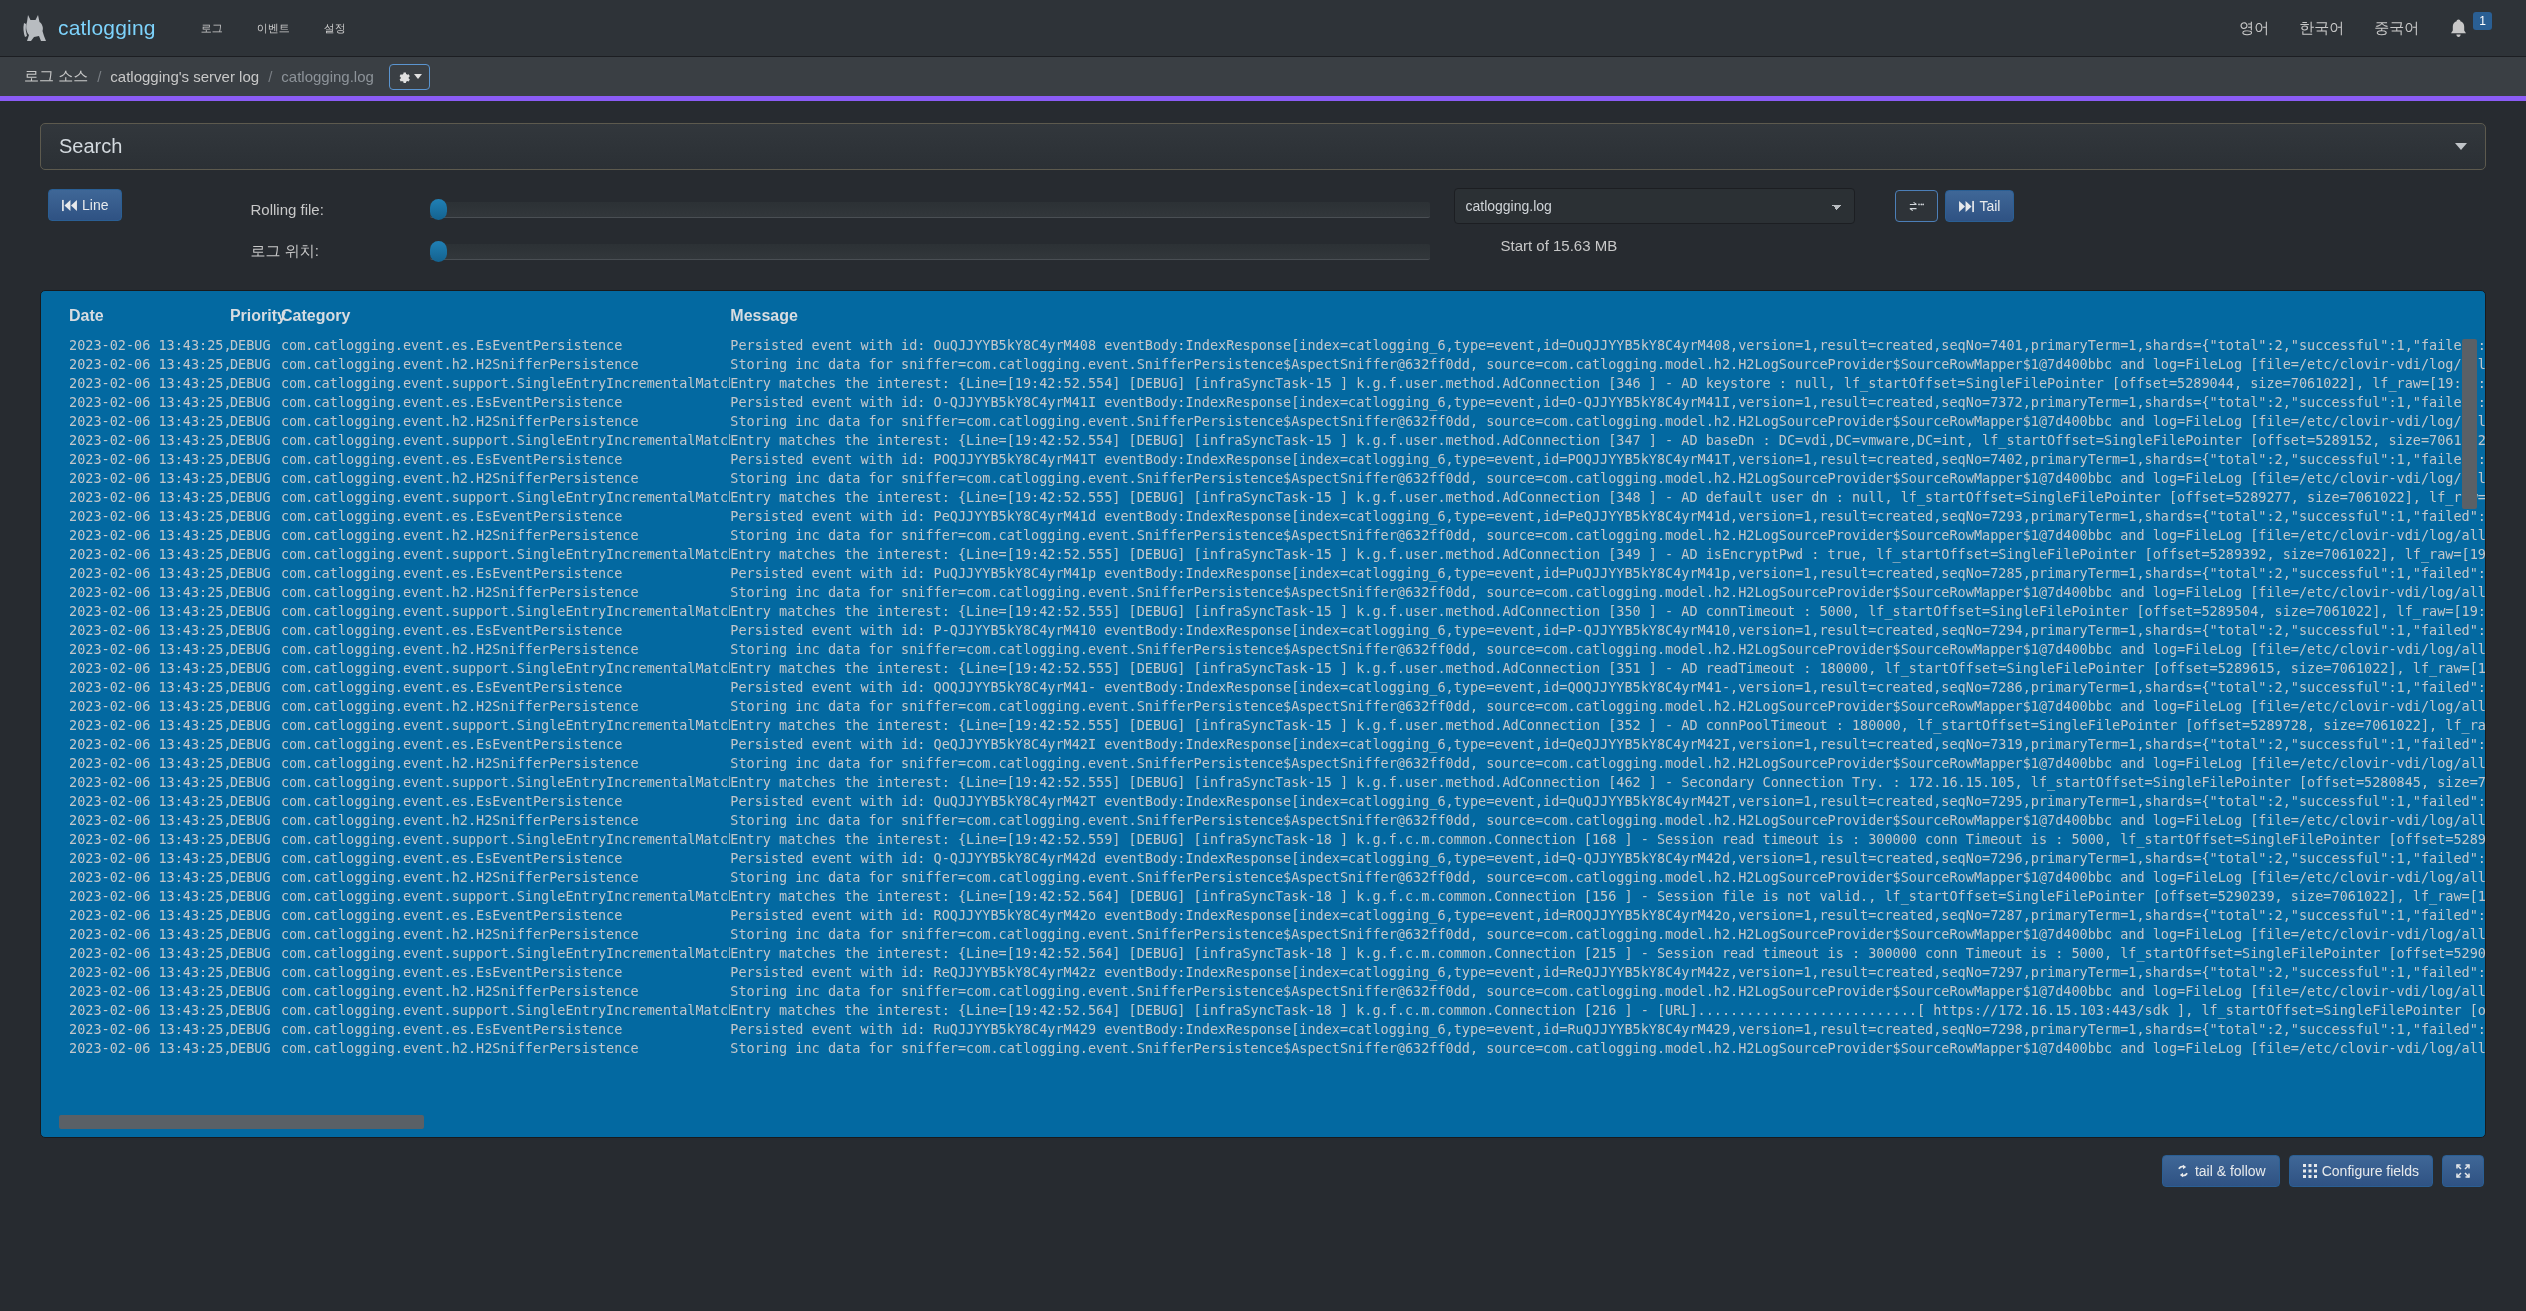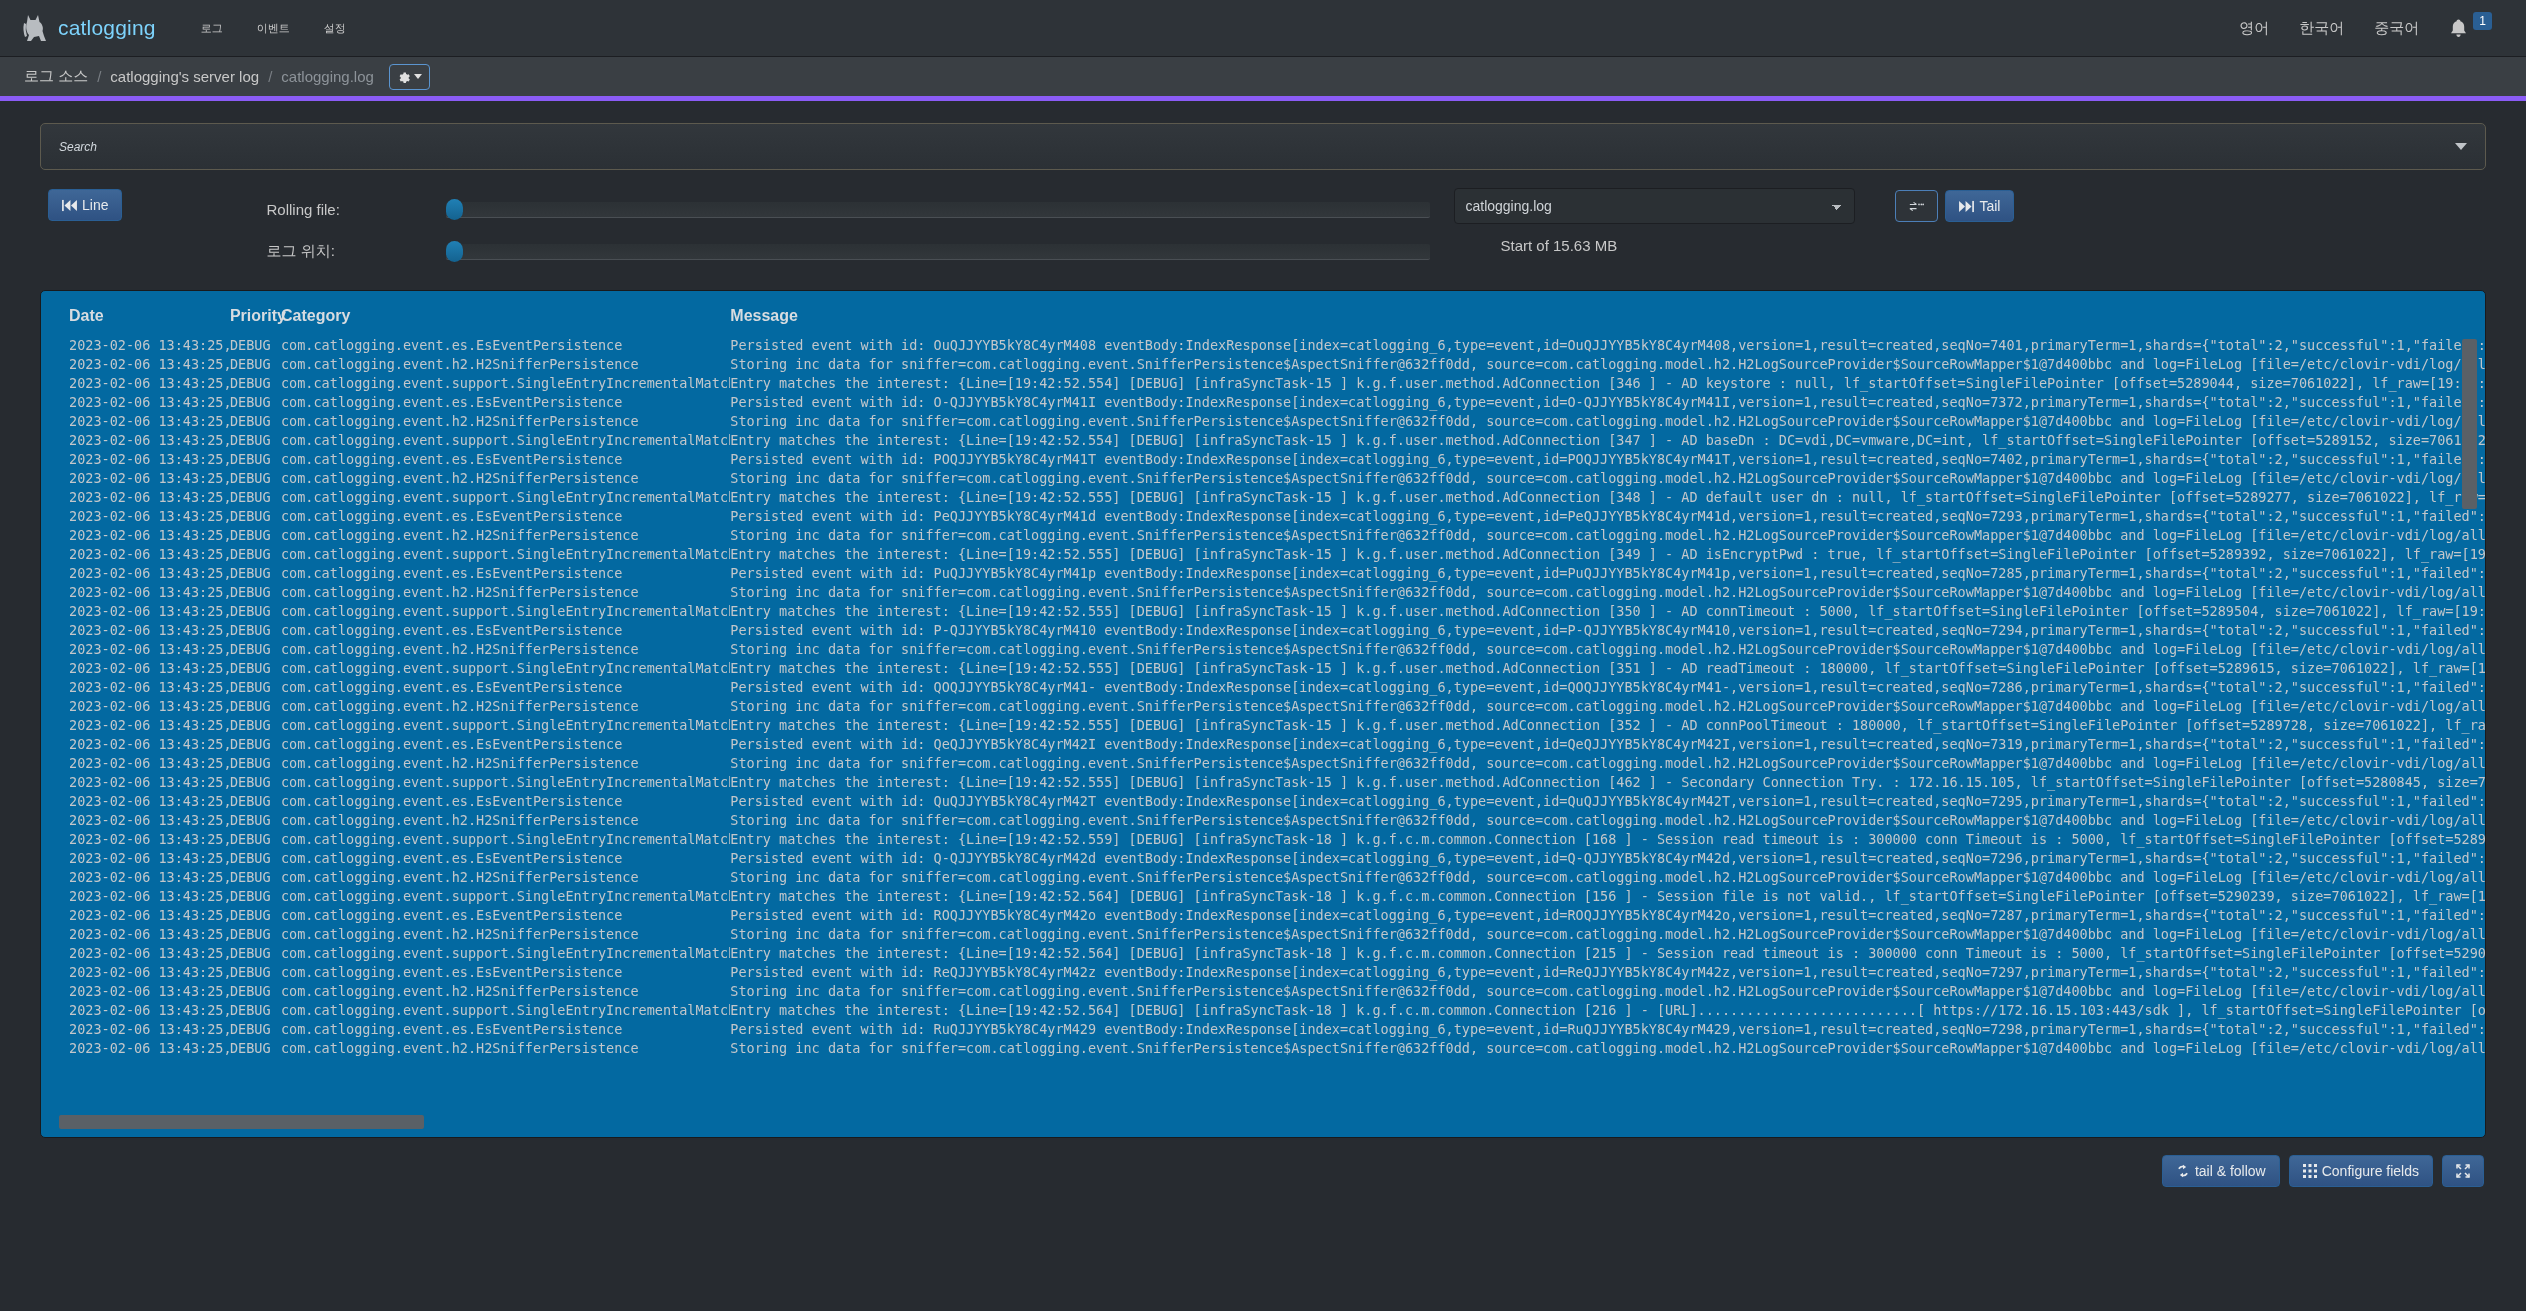--- a/index.html
+++ b/index.html
@@ -113,21 +113,21 @@
   .search-panel {
     height: 47px;
     display: flex;
     align-items: center;
     padding: 0 18px;
     background: linear-gradient(#32373c, #2b3035);
     border: 1px solid #5d5a4e;
     border-radius: 5px;
     cursor: pointer;
   }
-  .search-label { font-size: 12px; color: #d3d9de; font-style: italic; }
+  .search-label { font-size: 20px; color: #d3d9de; }
   .search-caret {
     margin-left: auto;
     width: 0; height: 0;
     border-left: 6px solid transparent;
     border-right: 6px solid transparent;
     border-top: 7px solid #c0c4c8;
   }
 
   
   .controls {
@@ -163,21 +163,20 @@
   .slider-row {
     display: flex;
     align-items: center;
     height: 42px;
   }
   .slider-label {
     width: 180px;
     font-size: 15px;
     color: #c8c8c8;
     white-space: nowrap;
-    margin-left: 16px;
   }
   .slider-track-wrap {
     flex: 1;
     position: relative;
     height: 22px;
     display: flex;
     align-items: center;
   }
   .slider-track {
     position: absolute;

